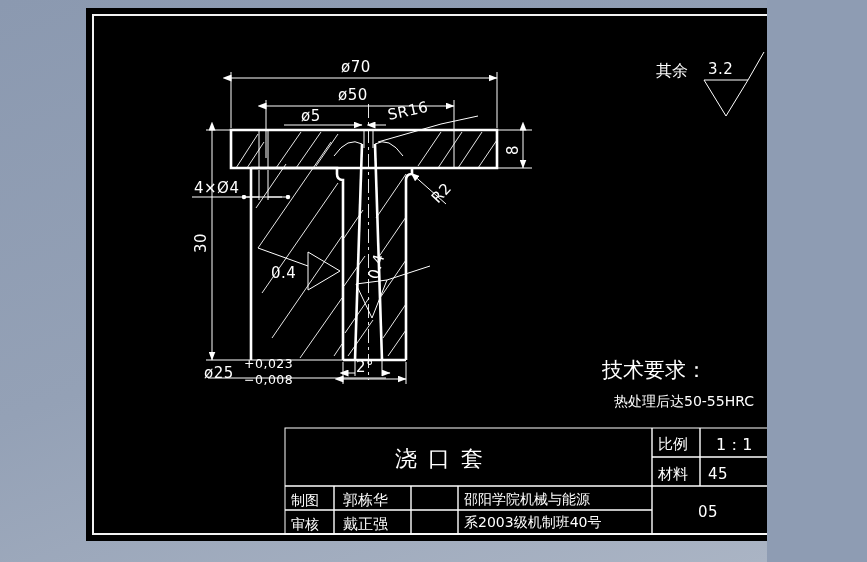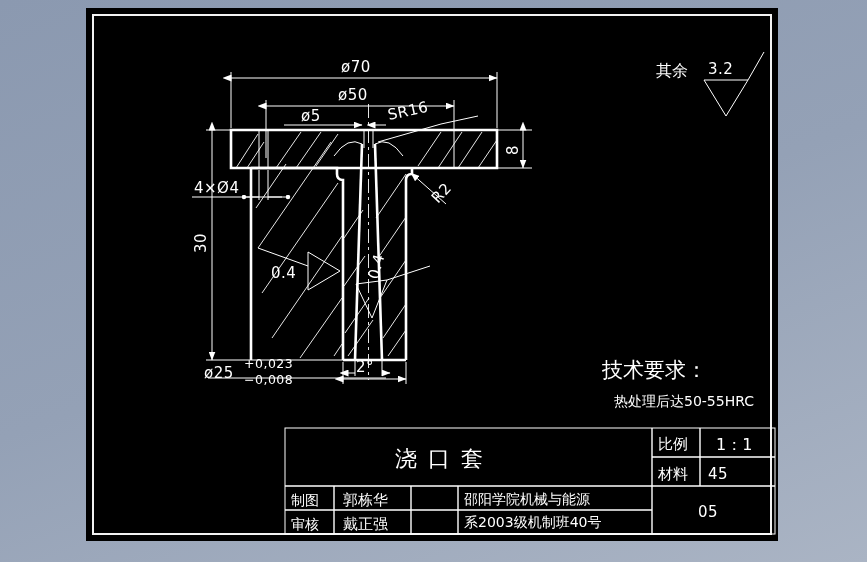--- a/index.html
+++ b/index.html
@@ -2,21 +2,21 @@
 <html><head>
 <meta charset="utf-8">
 <style>
   html, body {
     margin: 0; padding: 0;
     background: #8e9cb3;
     font-family: "DejaVu Sans", sans-serif;
   }
   #screen {
     position: relative;
-    width: 867px; height: 562px;
+    width: 767px; height: 562px;
     background: linear-gradient(160deg,#8b99b0 0%, #94a1b6 50%, #aab4c4 100%);
     overflow: hidden;
   }
   
   #canvas-outer {
     position: absolute;
     left: 86px; top: 8px;
     width: 692px; height: 533px;
     background: #000;
     border: 3px solid #000;

